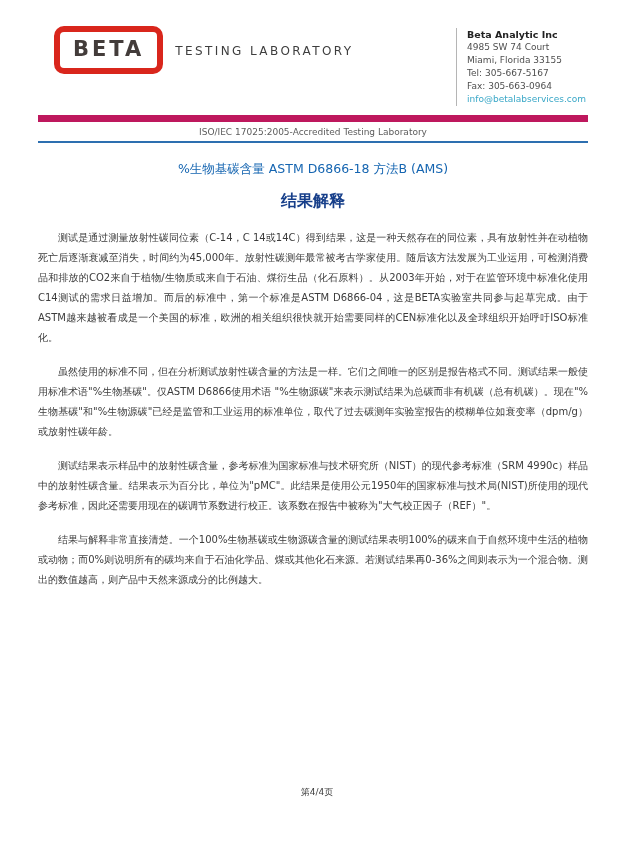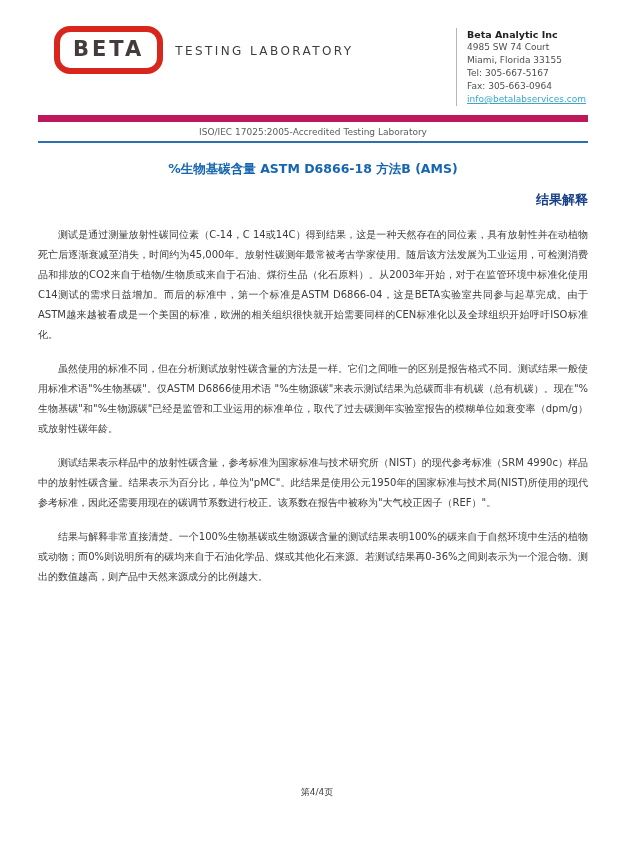--- a/index.html
+++ b/index.html
@@ -23,21 +23,21 @@
     align-items: flex-start;
     padding: 26px 40px 0 54px;
   }
   .logo {
     display: flex;
     align-items: center;
     gap: 12px;
   }
   .logo-badge {
     border: 6px solid #d9261c;
-    border-radius: 16px;
+    border-radius: 10px;
     padding: 7px 13px 8px;
     font-size: 21px;
     font-weight: bold;
     color: #433c3a;
     letter-spacing: 3px;
     line-height: 1;
   }
   .logo-text .brand {
     font-size: 20px;
     font-weight: bold;
@@ -60,46 +60,45 @@
     margin-top: 2px;
   }
   .contact-company {
     font-weight: bold;
     color: #222222;
     font-size: 9.5px;
   }
   .contact-email {
     color: #39a7c7;
     cursor: pointer;
-    text-decoration: underline;
   }
   .accreditation-bar {
     margin: 9px 38px 0;
     border-top: 7px solid #be185d;
     border-bottom: 2px solid #2d6fb0;
     text-align: center;
     font-size: 9px;
     color: #5c5c5c;
     padding: 5px 0 4px;
   }
   
   main {
     padding: 0 38px;
   }
   .doc-title {
     margin: 18px 0 0;
     text-align: center;
     font-size: 12.5px;
-    font-weight: bold;
+    font-weight: normal;
     color: #1565b1;
   }
   .doc-subtitle {
     margin: 13px 0 8px;
-    text-align: right;
-    font-size: 13px;
+    text-align: center;
+    font-size: 16px;
     font-weight: bold;
     color: #173f8a;
   }
   .body-text {
     margin-top: 16px;
   }
   .body-text p {
     margin: 0 0 14px;
     font-size: 10px;
     line-height: 20px;

